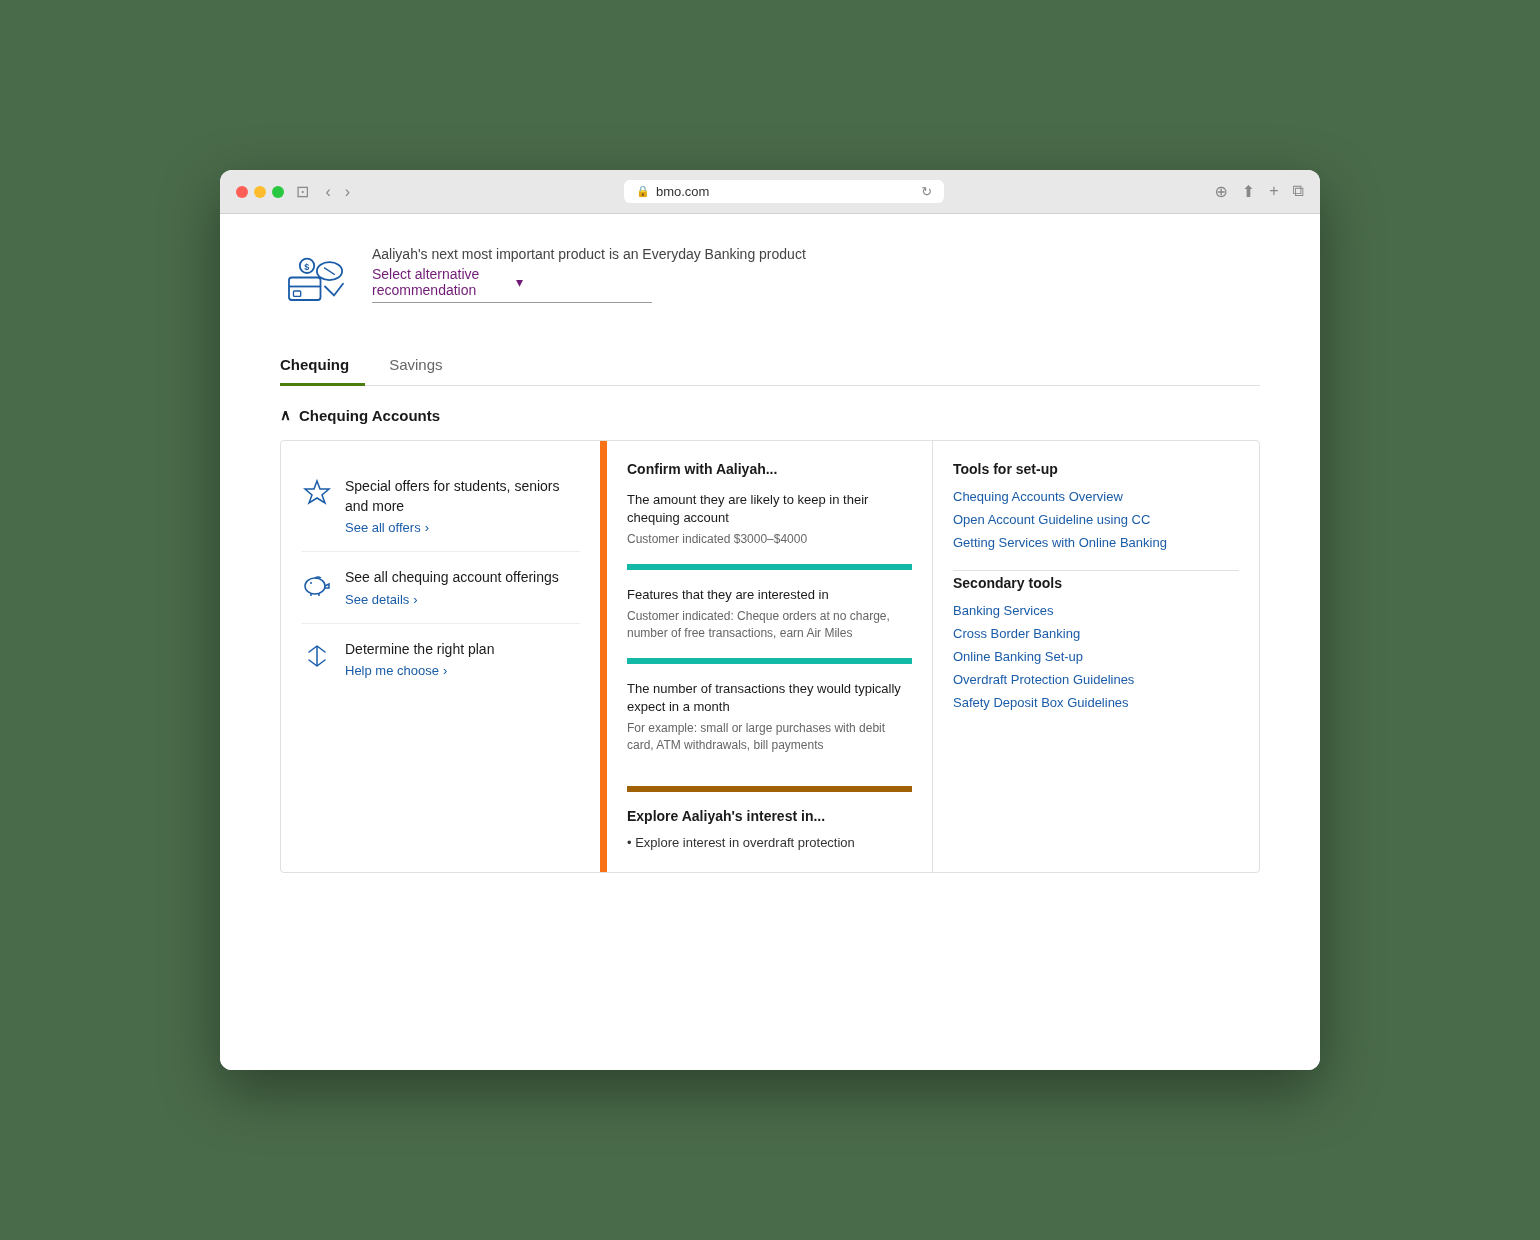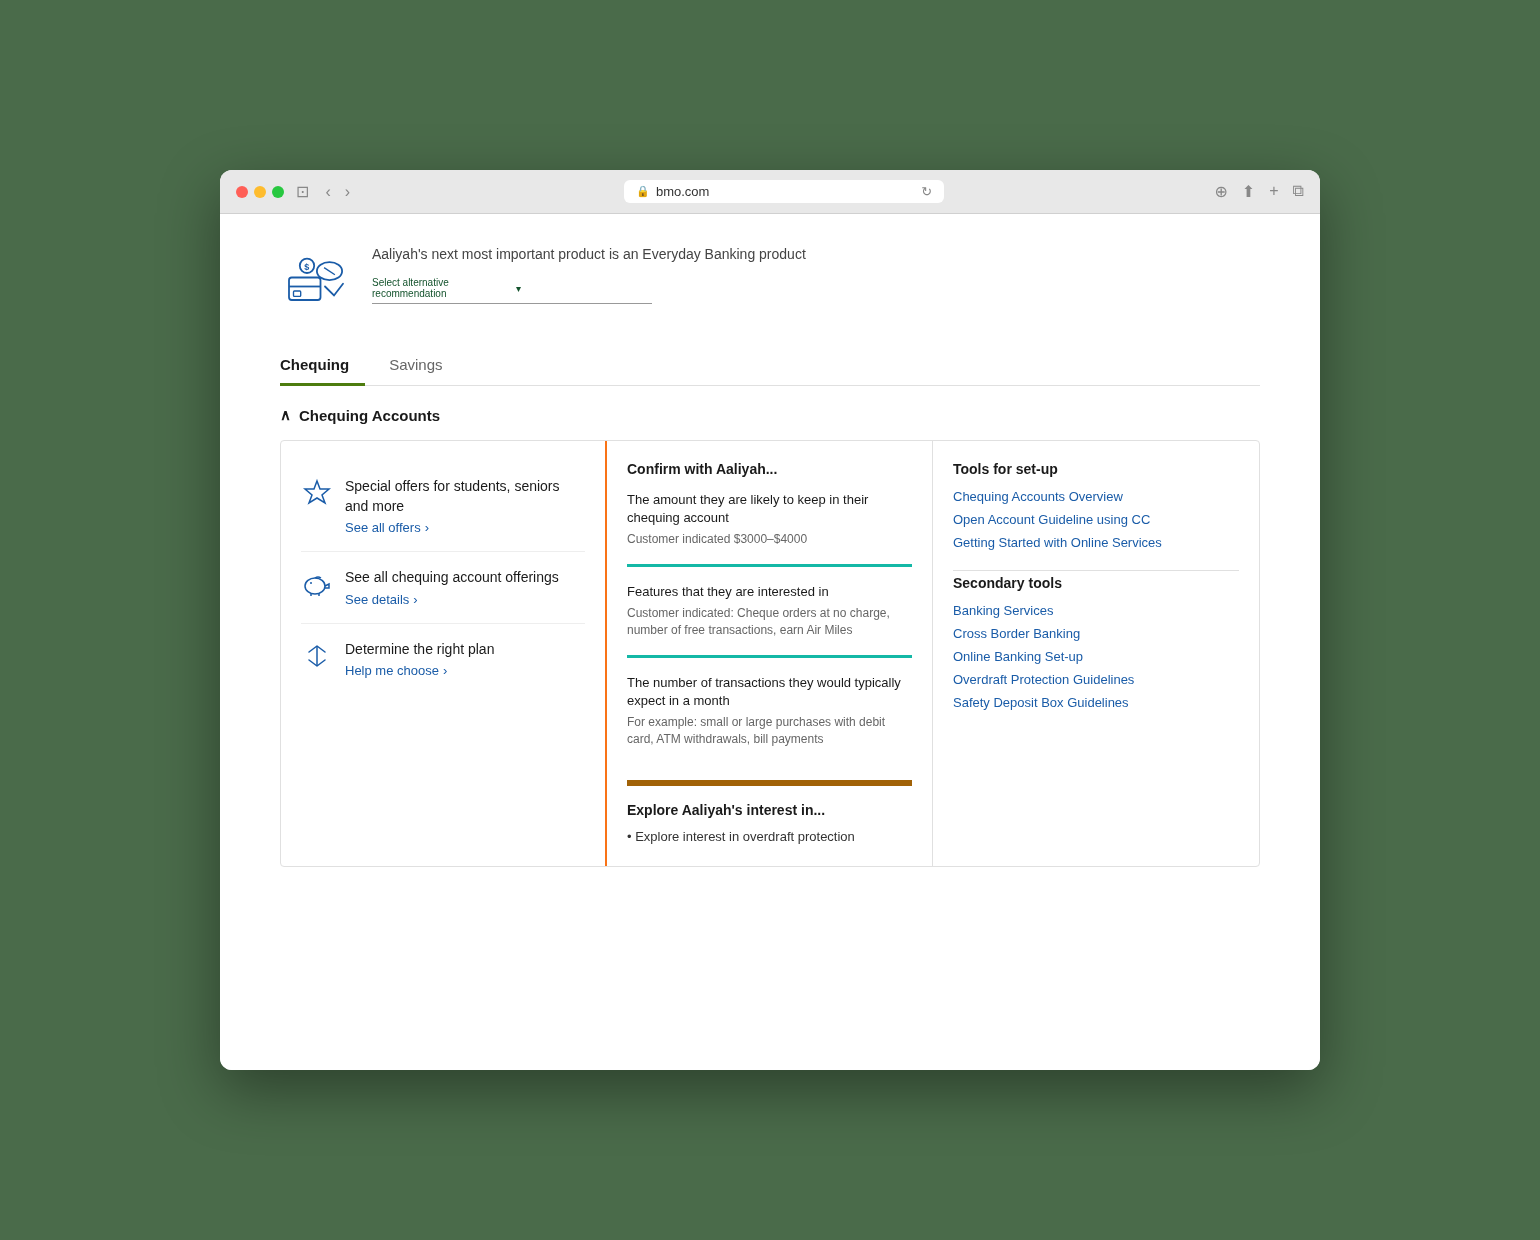--- a/index.html
+++ b/index.html
@@ -144,24 +144,23 @@
       display: flex;
       align-items: center;
       gap: 8px;
       border-bottom: 1px solid #999;
       padding-bottom: 4px;
       cursor: pointer;
       width: 280px;
     }
 
     .dropdown-select span {
-      font-size: 10px;
-      color: #14532d;
+      font-size: 14px;
+      color: #701a75;
       flex: 1;
-      margin-top: 11px;
     }
 
     .dropdown-chevron {
       color: #1a5ca8;
       font-size: 12px;
     }
 
     
     .tabs {
       display: flex;
@@ -212,21 +211,21 @@
       grid-template-columns: 1fr 1fr 1fr;
       gap: 0;
       background: white;
       border: 1px solid #e0e0e0;
       border-radius: 4px;
     }
 
     
     .col-left {
       padding: 20px;
-      border-right: 2px solid #f97316;
+      border-right: 7px solid #f97316;
     }
 
     .offer-item {
       display: flex;
       align-items: flex-start;
       gap: 12px;
       padding: 16px 0;
       border-bottom: 1px solid #eee;
     }
 
@@ -272,21 +271,21 @@
     .confirm-section h3 {
       font-size: 14px;
       font-weight: 700;
       color: #1a1a1a;
       margin-bottom: 14px;
     }
 
     .confirm-item {
       margin-bottom: 16px;
       padding-bottom: 16px;
-      border-bottom: 3px solid #14b8a6;
+      border-bottom: 6px solid #14b8a6;
     }
 
     .confirm-item:last-child {
       border-bottom: none;
     }
 
     .confirm-item .question {
       font-size: 13px;
       font-weight: 500;
       color: #1a1a1a;
@@ -505,21 +504,21 @@
             <h3>Explore Aaliyah's interest in...</h3>
             <div class="explore-item">• Explore interest in overdraft protection</div>
           </div>
         </div>
 
         <div class="col-right">
           <div class="tools-section">
             <h3>Tools for set-up</h3>
             <a class="tools-link">Chequing Accounts Overview</a>
             <a class="tools-link">Open Account Guideline using CC</a>
-            <a class="tools-link">Getting Started with Online Services</a>
+            <a class="tools-link">Getting Services with Online Banking</a>
           </div>
 
           <div class="secondary-tools">
             <h3>Secondary tools</h3>
             <a class="tools-link">Banking Services</a>
             <a class="tools-link">Cross Border Banking</a>
             <a class="tools-link">Online Banking Set-up</a>
             <a class="tools-link">Overdraft Protection Guidelines</a>
             <a class="tools-link">Safety Deposit Box Guidelines</a>
           </div>

